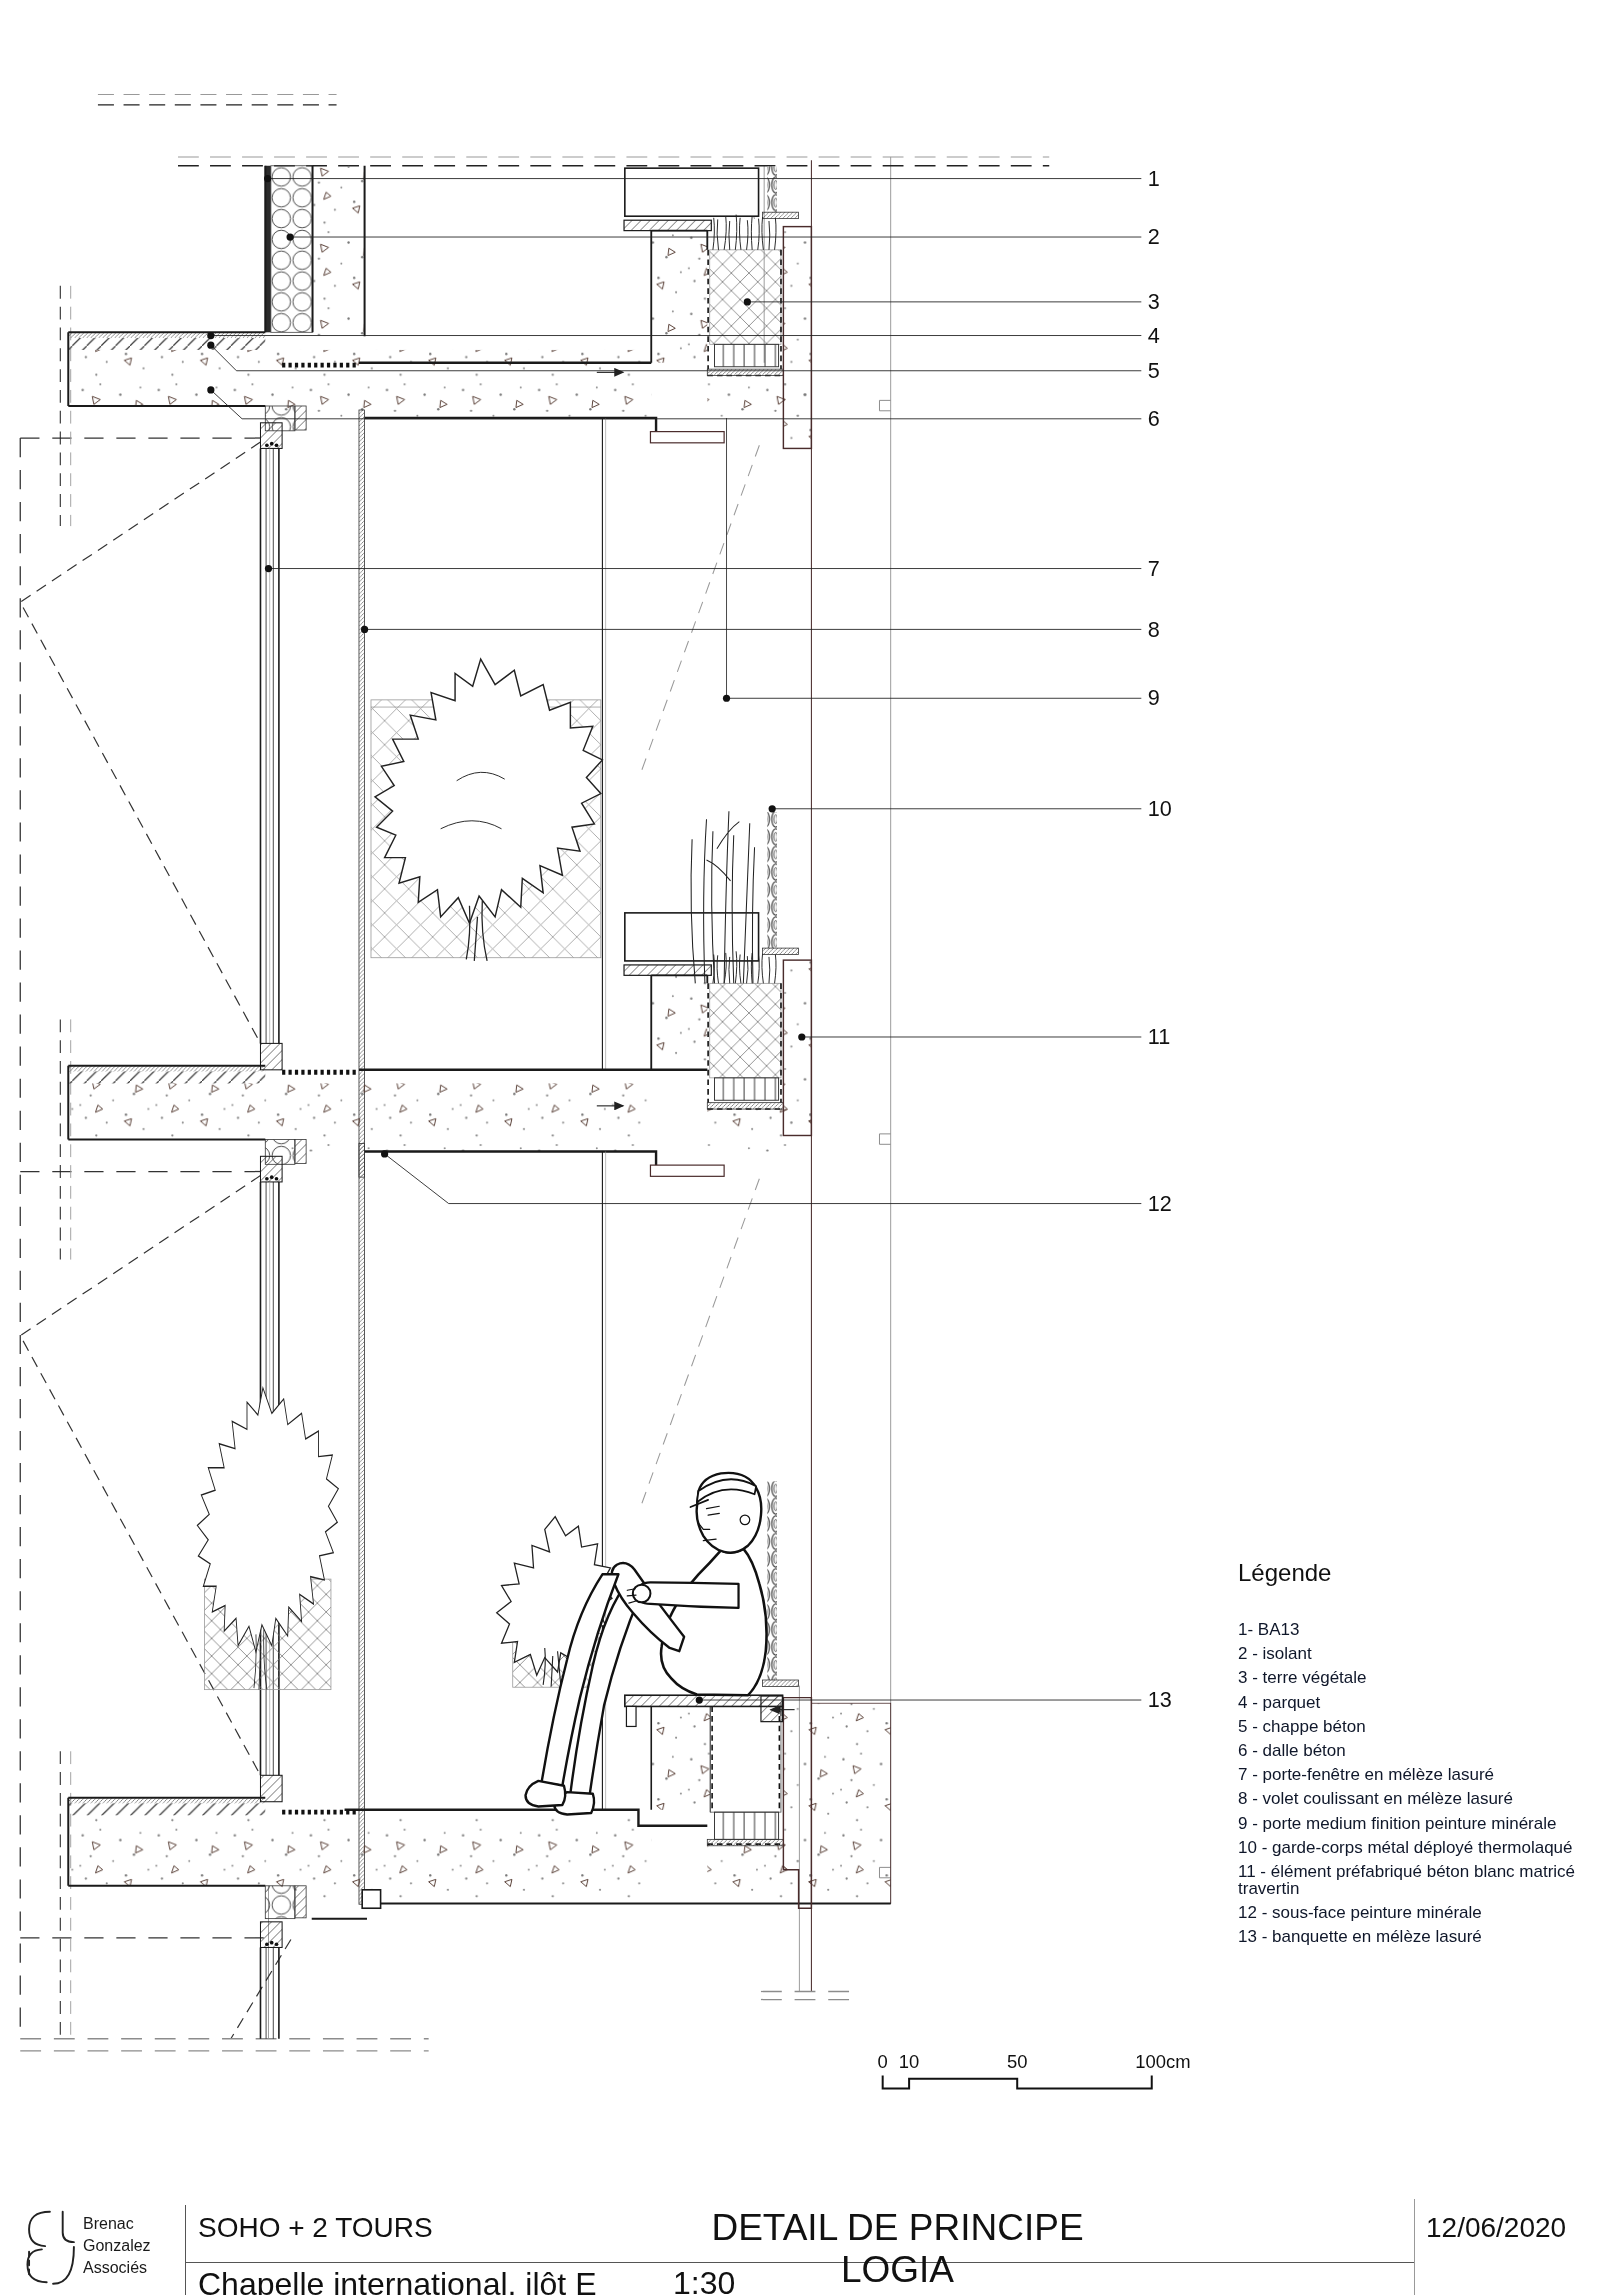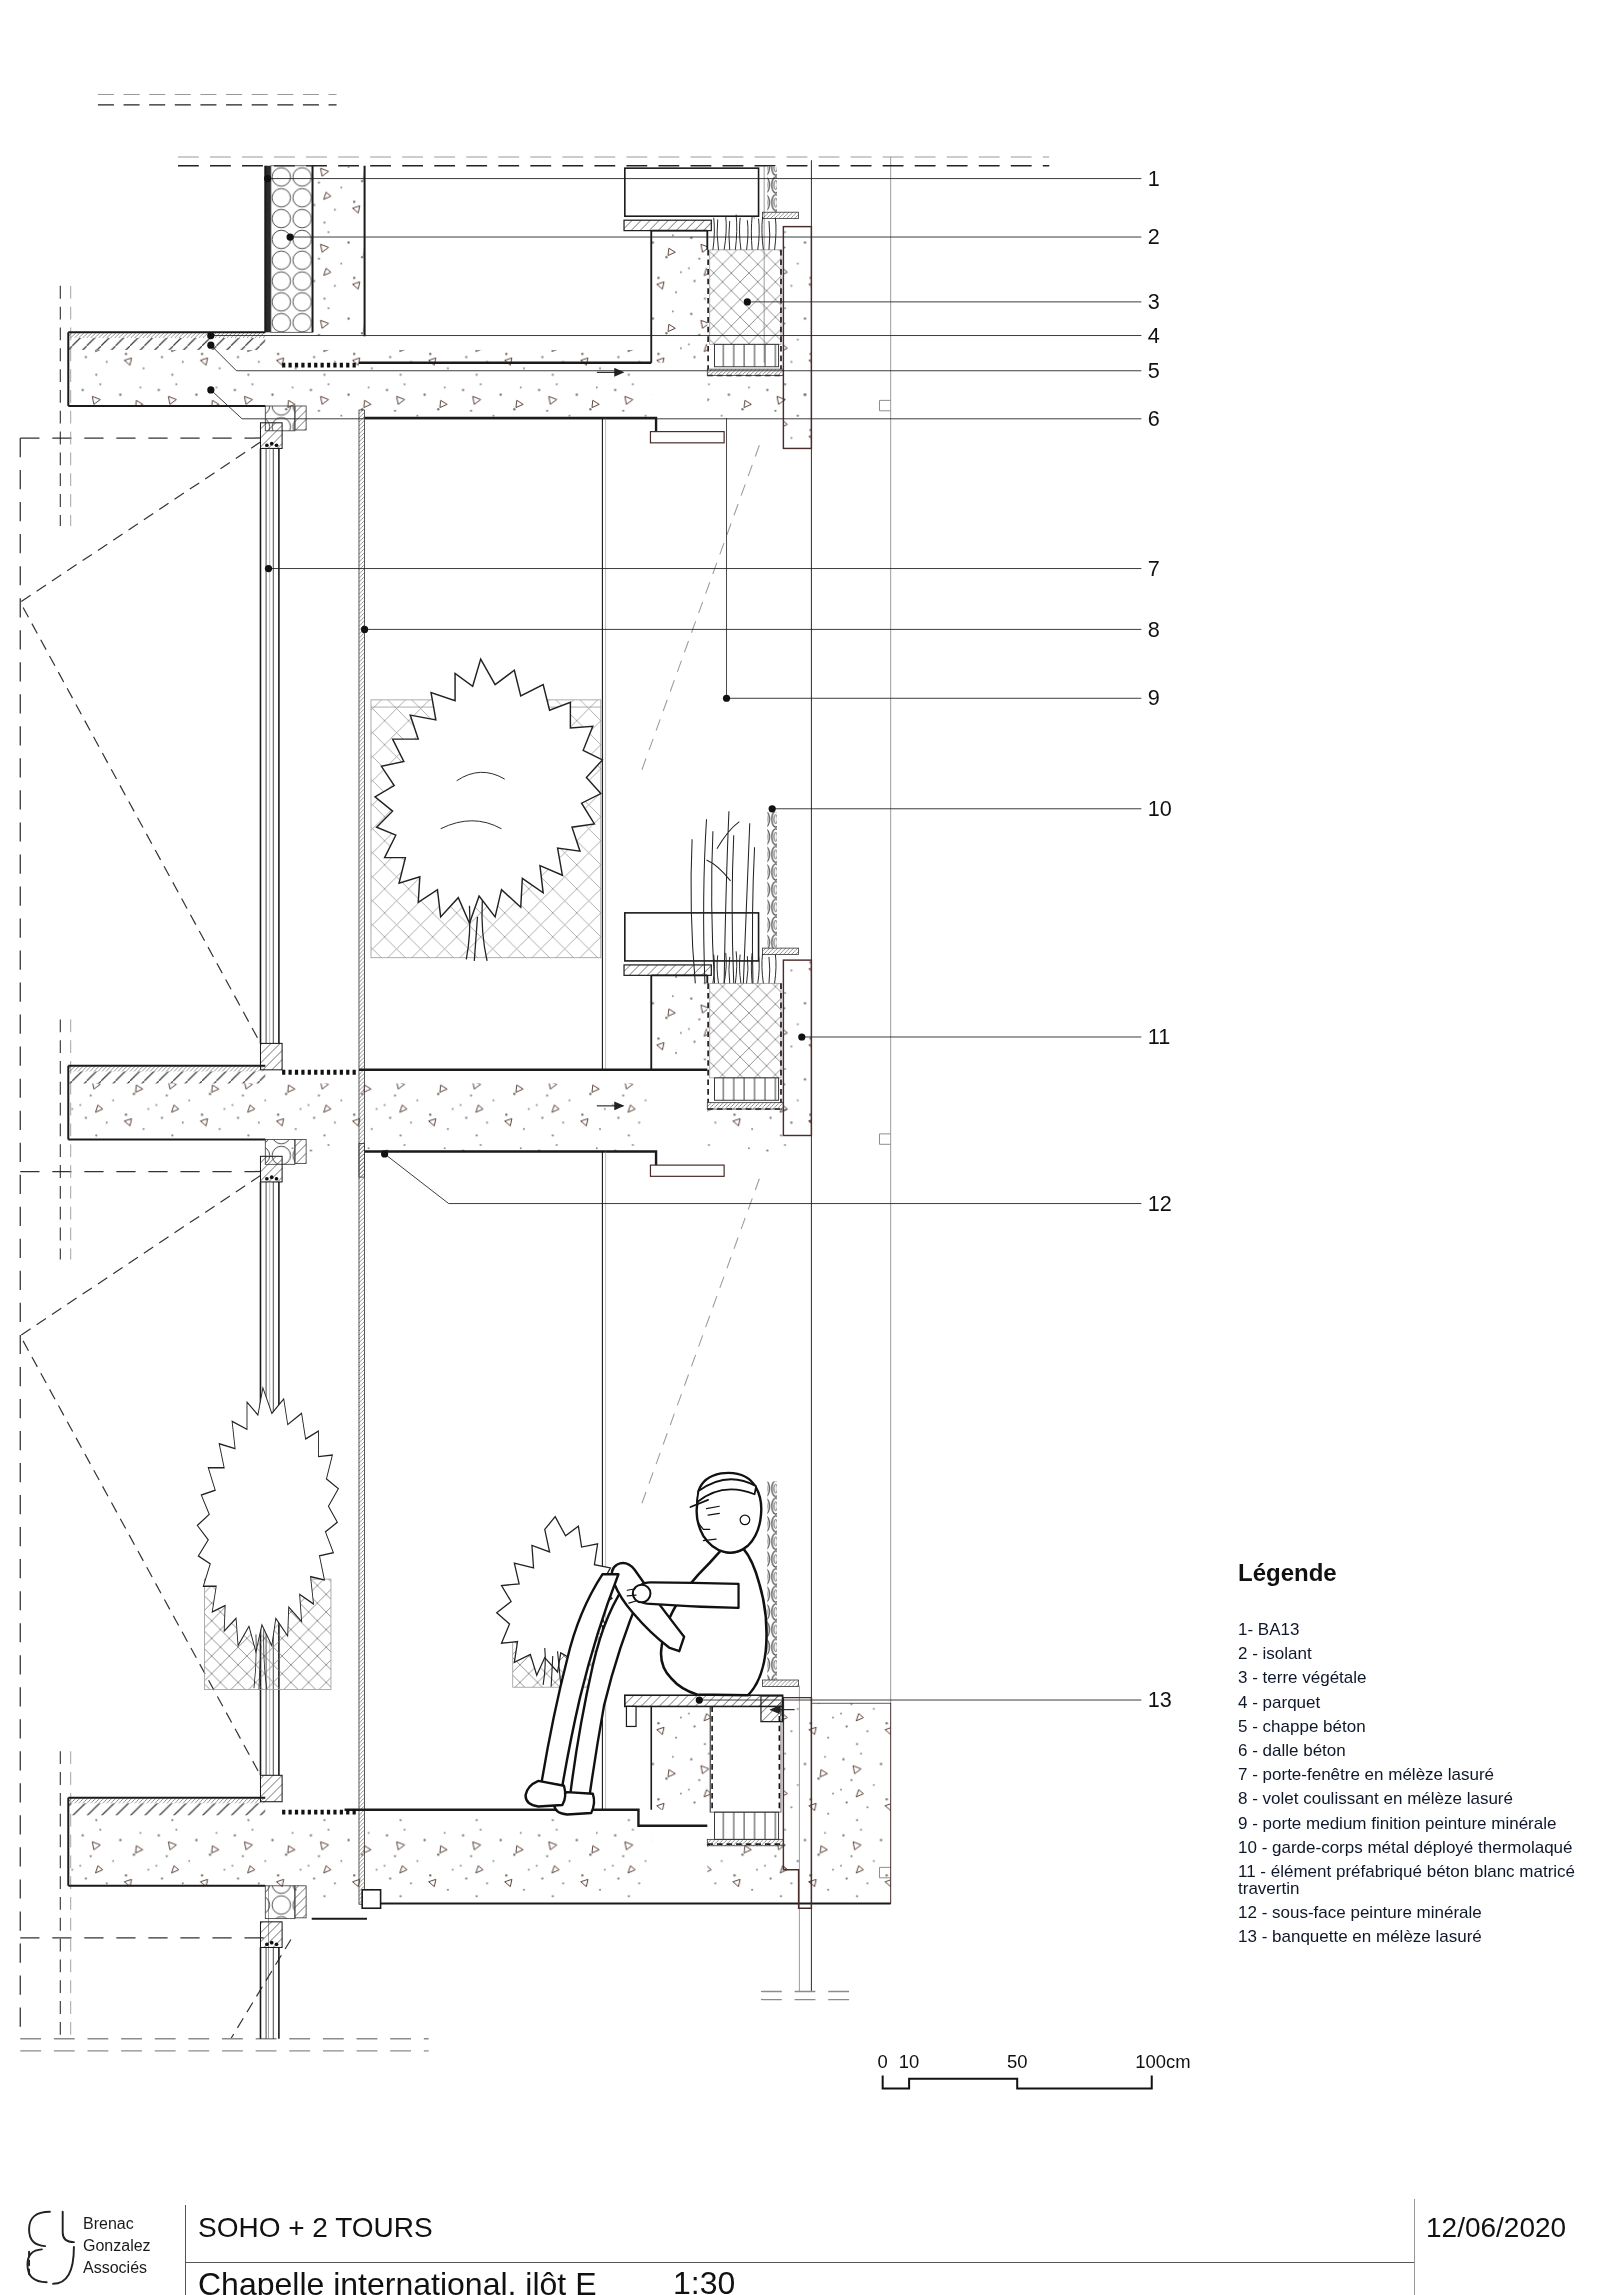--- a/index.html
+++ b/index.html
@@ -1,20 +1,20 @@
 <!DOCTYPE html>
 <html style="font-size:13px"><head>
 <meta charset="utf-8">
 <style>
   html,body{margin:0;padding:0;background:#fff;}
   body{width:1602px;height:2295px;position:relative;font-family:"Liberation Sans",sans-serif;color:#111;}
   #stage{position:absolute;inset:0;}
   svg text{font-family:"Liberation Sans",sans-serif;}
   .legend{position:absolute;left:1238px;top:1559px;width:360px;}
-  .legend h3{font-size:24px;margin:0 0 34px 0;font-weight:bold;color:#111;}
+  .legend h3{font-size:24px;margin:0 0 34px 0;font-weight:normal;color:#111;}
   .legend p{font-size:17px;margin:0 0 7.2px 0;line-height:17px;color:#0f172a;white-space:nowrap;}
   .legend p.wrap2{margin:0 0 7.2px 0;}
   .tblock{position:absolute;left:0;top:2199px;width:1602px;height:97px;}
   .tb-line-v{position:absolute;background:#555;width:0.8px;}
   .tb-line-h{position:absolute;background:#555;height:0.8px;}
   .firm{position:absolute;left:83px;top:13.6px;font-size:16px;line-height:22.4px;color:#1a1a1a;}
   .proj{position:absolute;left:198px;top:13px;font-size:28px;color:#111;}
   .loc{position:absolute;left:198px;top:67px;font-size:32px;color:#111;}
   .dtitle{position:absolute;left:657px;top:8px;width:481px;text-align:center;font-size:37px;color:#111;}
   .dscale{position:absolute;left:673px;top:66px;font-size:32px;color:#111;}
@@ -432,17 +432,18 @@
   <div class="tb-line-v" style="left:185px;top:6.4px;height:91px;"></div>
   <div class="tb-line-h" style="left:185px;top:63px;width:1229px;"></div>
   <div class="tb-line-v" style="left:1414px;top:0;height:97px;background:#999;"></div>
   <div class="firm">
     <div>Brenac</div>
     <div>Gonzalez</div>
     <div>Associés</div>
   </div>
   <div class="proj">SOHO + 2 TOURS</div>
   <div class="loc">Chapelle international, ilôt E</div>
+  <div class="dtitle">DETAIL DE PRINCIPE LOGIA</div>
   <div class="dscale">1:30</div>
   <div class="ddate">12/06/2020</div>
 </div>
 </div>
 
 
 </body></html>

